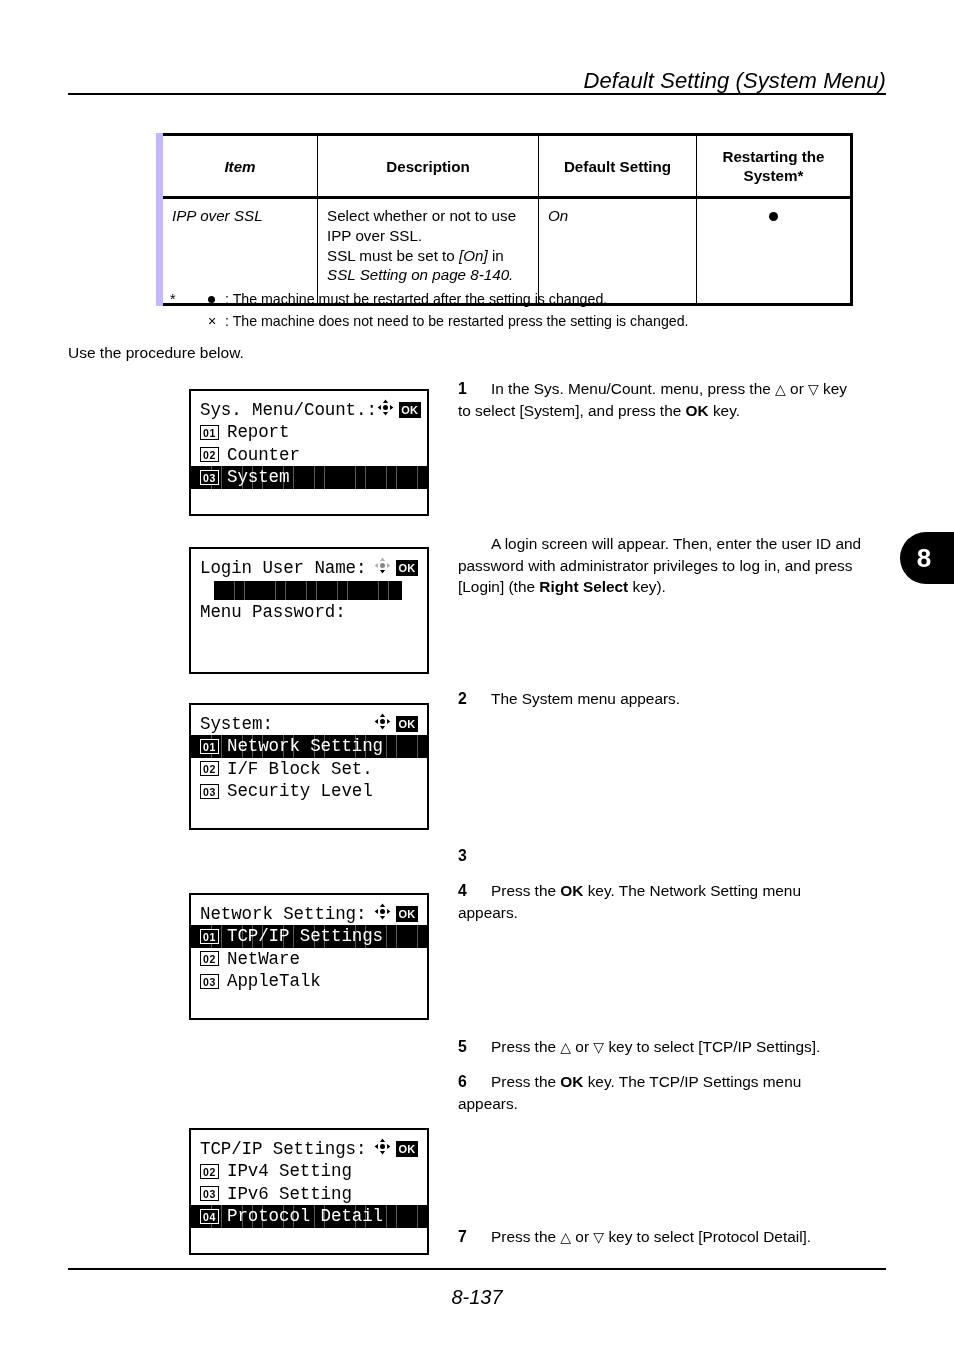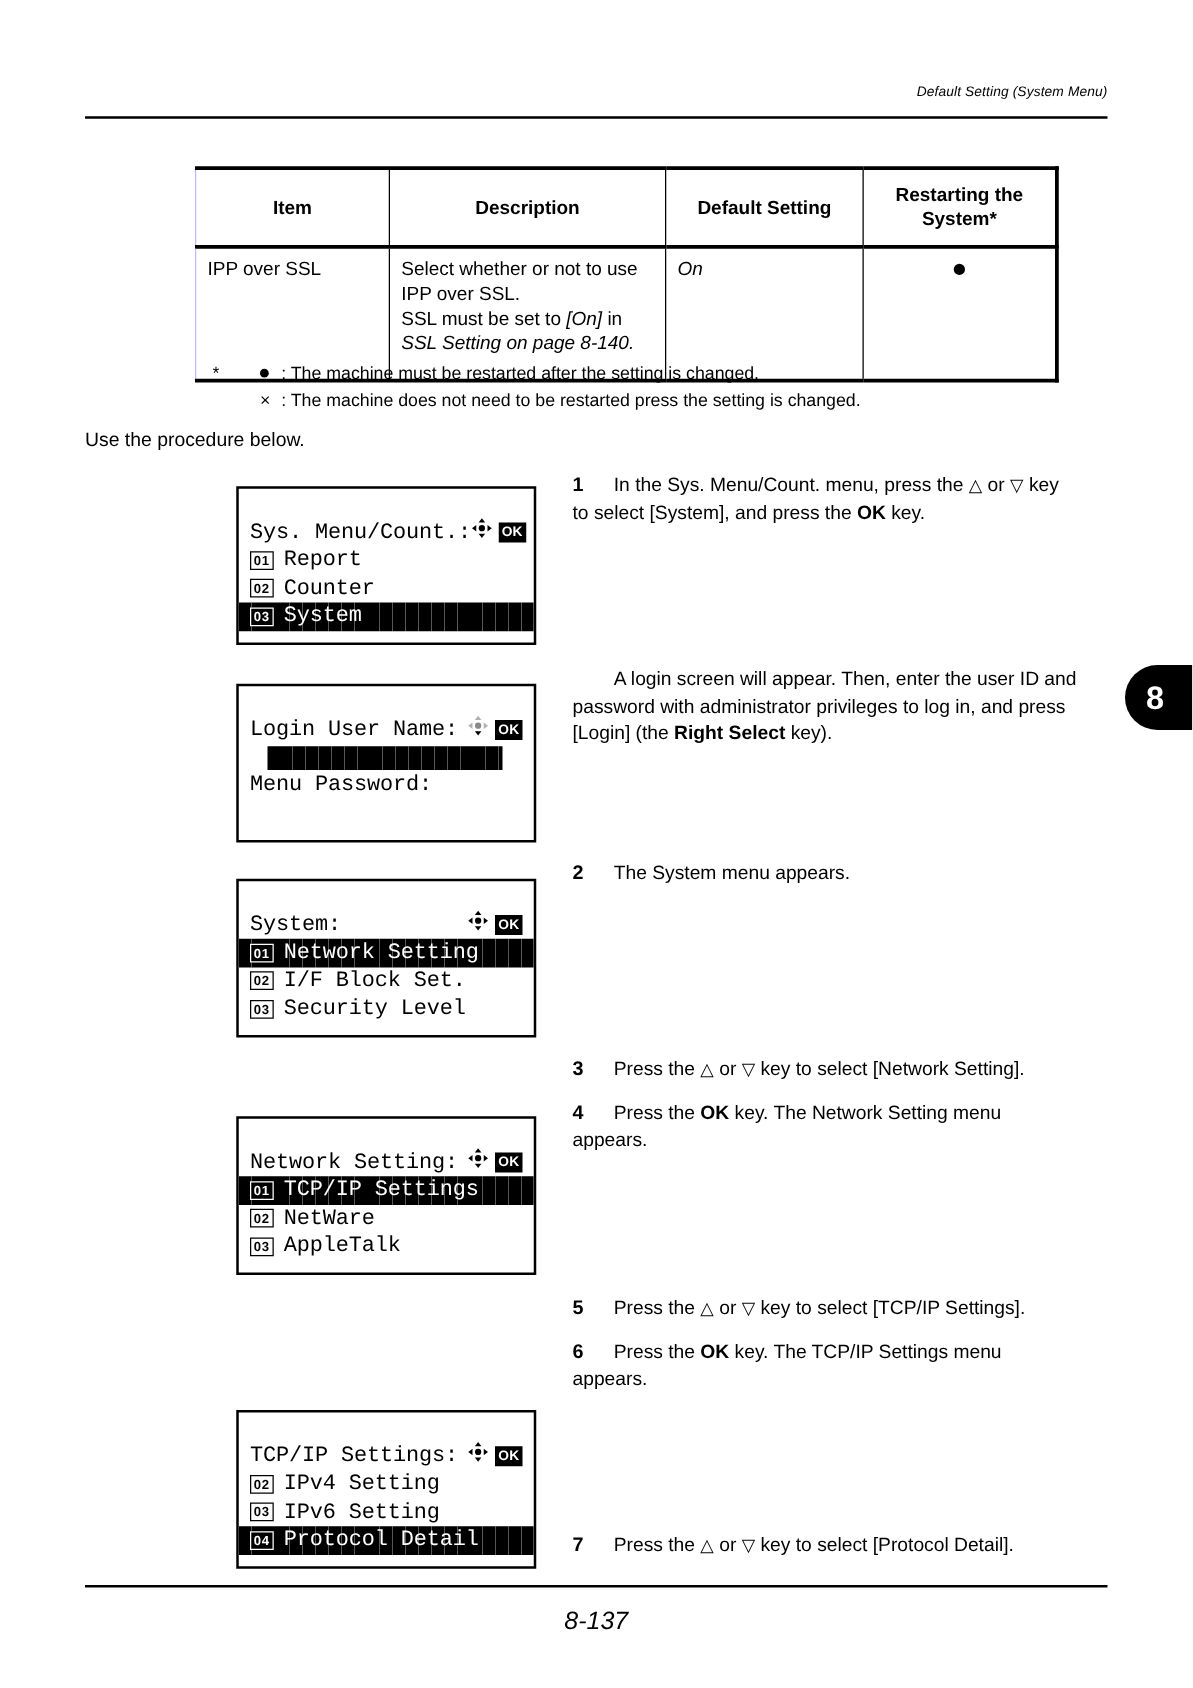--- a/index.html
+++ b/index.html
@@ -20,21 +20,21 @@
   }
 
   
   #header-title {
     position: absolute;
     left: 68px;
     top: 68px;
     width: 818px;
     text-align: right;
     font-style: italic;
-    font-size: 11px;
+    font-size: 22px;
     letter-spacing: .1px;
   }
   #header-rule {
     position: absolute;
     left: 68px;
     top: 93px;
     width: 818px;
     height: 2px;
     background: #000;
   }
@@ -58,21 +58,21 @@
   #spec-table thead th {
     border-top: 3px solid #000;
     border-bottom: 3px solid #000;
     font-weight: bold;
     text-align: center;
     vertical-align: middle;
     padding: 11px 6px;
     line-height: 1.25;
   }
   #spec-table tbody td { border-bottom: 3px solid #000; }
-  #spec-table td:first-child, #spec-table th:first-child { border-left: 1px solid #c4b5fd; }
+  #spec-table td:first-child, #spec-table th:first-child { border-left: 7px solid #c4b5fd; font-style: italic; }
   #spec-table td:last-child,  #spec-table th:last-child  { border-right: 3px solid #000; }
   .col-item  { width: 142px; }
   .col-desc  { width: 208px; }
   .col-def   { width: 145px; }
   .col-rest  { width: 141px; }
   .cell-item  { height: 88px; }
   .ital { font-style: italic; }
   .cell-center { text-align: center; vertical-align: middle; }
   .bullet-dot {
     display: inline-block;
@@ -114,21 +114,21 @@
   }
 
   
   .lcd {
     position: absolute;
     box-sizing: border-box;
     border: 2px solid #000;
     background: #ffffff;
     width: 240px;
     height: 127px;
-    padding: 24px 9px 0 9px;
+    padding: 8px 9px 0 9px;
     font-family: "Liberation Mono", monospace;
     font-size: 17.5px;
     line-height: 22.4px;
     letter-spacing: -0.1px;
     overflow: hidden;
   }
   .lcd-row {
     position: relative;
     height: 22.4px;
     white-space: pre;
@@ -516,21 +516,20 @@
     <span class="body"><span>A login screen will appear. Then, enter the user ID and password with administrator privileges to log in, and press [Login] (the </span><span class="b">Right Select</span><span> key).</span></span>
   </div>
 
   <div class="step" style="left:458px; top:688px;">
     <span class="num">2</span>
     <span class="body"><span>The System menu appears.</span></span>
   </div>
 
   <div class="step" style="left:458px; top:845px;">
     <span class="num">3</span>
-    <span class="body"><span>Press the </span><span class="tri">△</span><span> or </span><span class="tri">▽</span><span> key to select [Network Setting].</span></span>
   </div>
 
   <div class="step" style="left:458px; top:880px;">
     <span class="num">4</span>
     <span class="body"><span>Press the </span><span class="b">OK</span><span> key. The Network Setting menu appears.</span></span>
   </div>
 
   <div class="step" style="left:458px; top:1036px;">
     <span class="num">5</span>
     <span class="body"><span>Press the </span><span class="tri">△</span><span> or </span><span class="tri">▽</span><span> key to select [TCP/IP Settings].</span></span>

